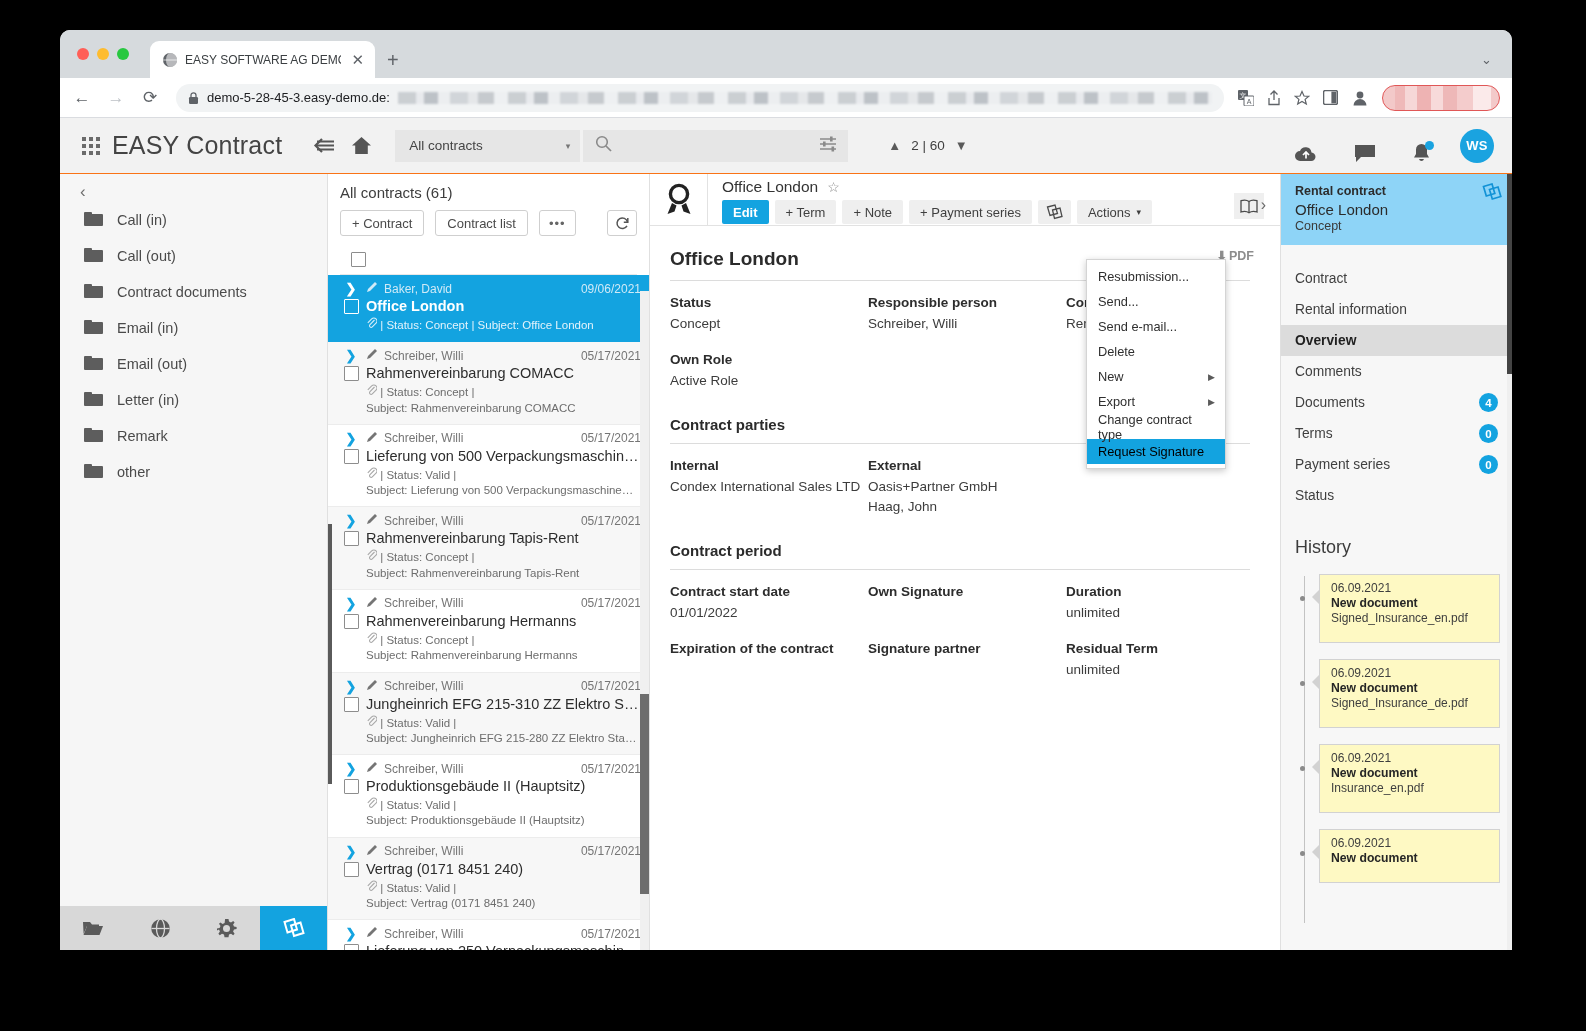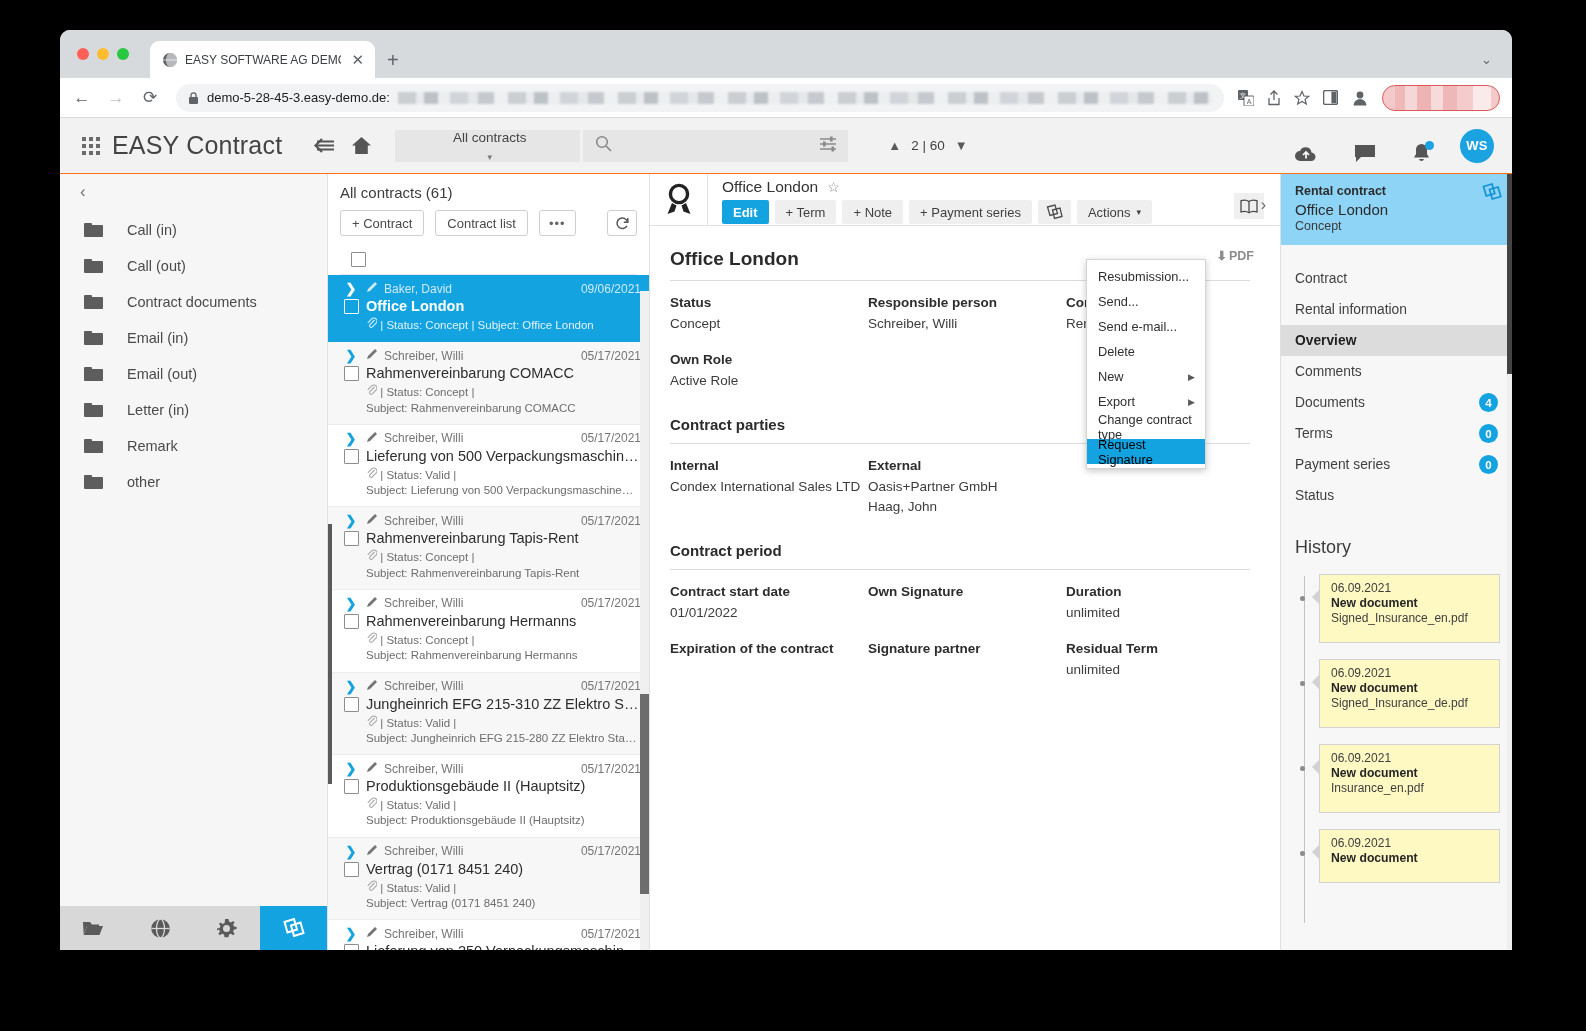--- a/index.html
+++ b/index.html
@@ -119,21 +119,21 @@
   .grid-ico i { background: #6b6b6b; display: block; width: 4px; height: 4px; }
   .brand {
     font-size: 25px; color: #444; font-weight: 400;
     letter-spacing: .2px; margin-right: 24px;
   }
   .abar-ico { color: #555; margin: 0 7px; display: flex; align-items: center; }
   .sel-box {
     width: 185px; height: 32px; background: #e6e6e6;
     display: flex; align-items: center; justify-content: space-between;
     padding: 0 10px 0 14px; margin-left: 16px;
-    font-size: 13.5px; color: #444; flex-direction: column;
+    font-size: 13.5px; color: #444;
   }
   .caret-dn { font-size: 9px; color: #777; }
   .search-box {
     width: 265px; height: 32px; background: #e6e6e6;
     margin-left: 3px;
     display: flex; align-items: center; justify-content: space-between;
     padding: 0 10px 0 12px;
   }
   .pager { display: flex; align-items: center; gap: 10px; margin-left: 40px; }
   .pager .tri { color: #5a5a5a; font-size: 13px; }
@@ -157,22 +157,22 @@
   
   .leftnav {
     width: 268px; background: #f6f6f6;
     border-right: 1px solid #e0e0e0;
     display: flex; flex-direction: column;
   }
   .ln-top { height: 36px; display: flex; align-items: center; padding-left: 20px; }
   .ln-back { color: #6e6e6e; font-size: 17px; }
   .ln-list { flex: 1; padding-top: 2px; overflow: hidden; }
   .ln-item {
-    height: 36px; display: flex; align-items: center;
-    gap: 24px; padding-left: 24px;
+    height: 36px; display: flex; 
+    gap: 14px; padding-left: 24px;
     font-size: 14.5px; color: #4a4a4a;
   }
   .folder {
     width: 19px; height: 14px; position: relative; flex: 0 0 19px;
   }
   .folder:before {
     content: ""; position: absolute; left: 0; top: 2px;
     width: 19px; height: 12px; background: #5d5d5d; border-radius: 1px;
   }
   .folder:after {
@@ -301,21 +301,21 @@
   }
   .sec-title { font-size: 19px; color: #2b2b2b; font-weight: bold; }
   .hr { height: 1px; background: #dcdcdc; margin: 10px 0 14px 0; }
   .grid3 { display: grid; grid-template-columns: 198px 198px 1fr; row-gap: 18px; }
   .fld-lbl { font-size: 13.5px; color: #2d2d2d; font-weight: bold; }
   .fld-val { font-size: 13.5px; color: #3c3c3c; margin-top: 4px; line-height: 1.45; }
   .sec-h2 { font-size: 15px; color: #2b2b2b; font-weight: bold; margin-top: 26px; }
 
   
   .menu {
-    position: absolute; left: 1026px; top: 229px; width: 120px;
+    position: absolute; left: 1026px; top: 229px; width: 140px;
     background: #fff; border: 1px solid #d4d4d4;
     box-shadow: 0 2px 7px rgba(0,0,0,.22);
     z-index: 40; padding: 4px 0;
   }
   .mi {
     height: 25px; display: flex; align-items: center;
     padding: 0 10px 0 11px; font-size: 12.8px; color: #2f2f2f;
     justify-content: space-between;
   }
   .mi.hl { background: #13a3e0; color: #000000; }

